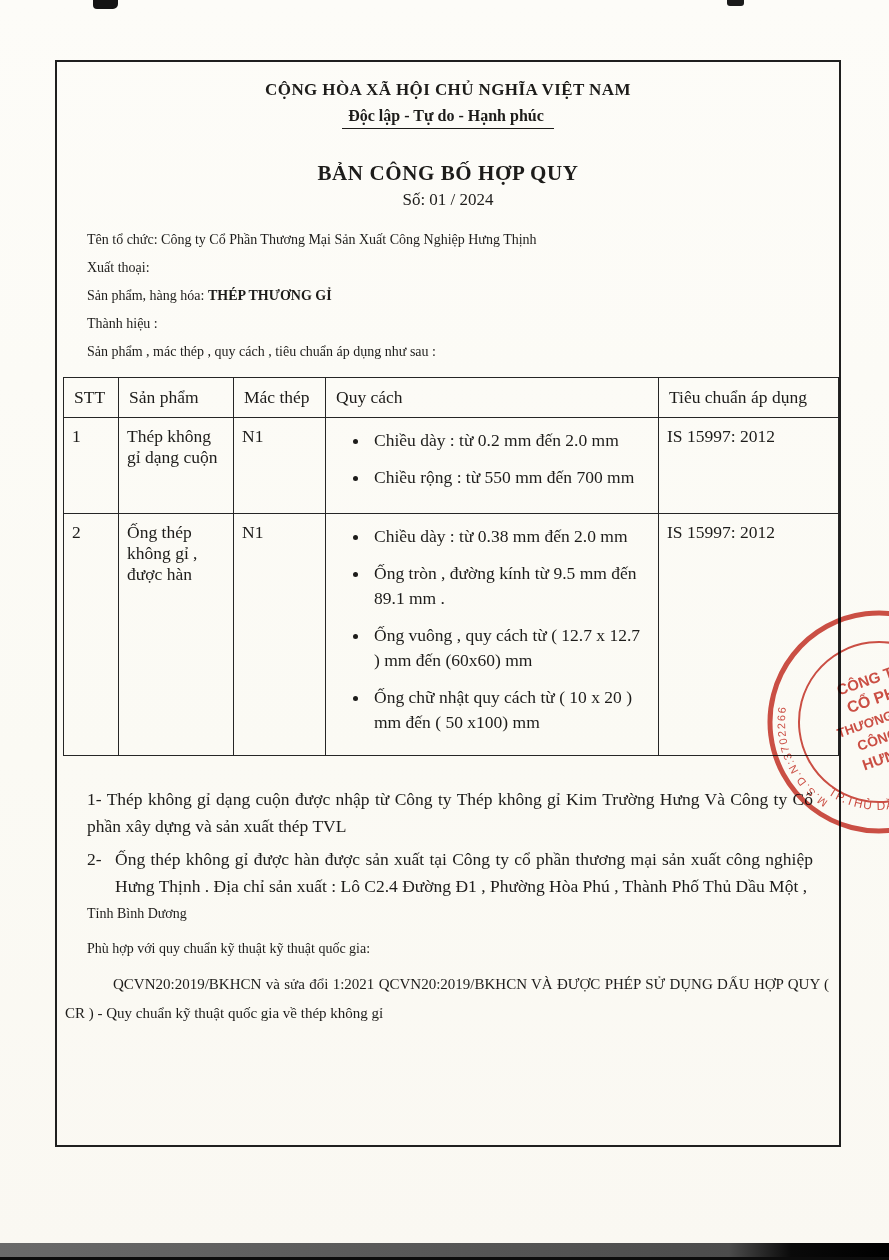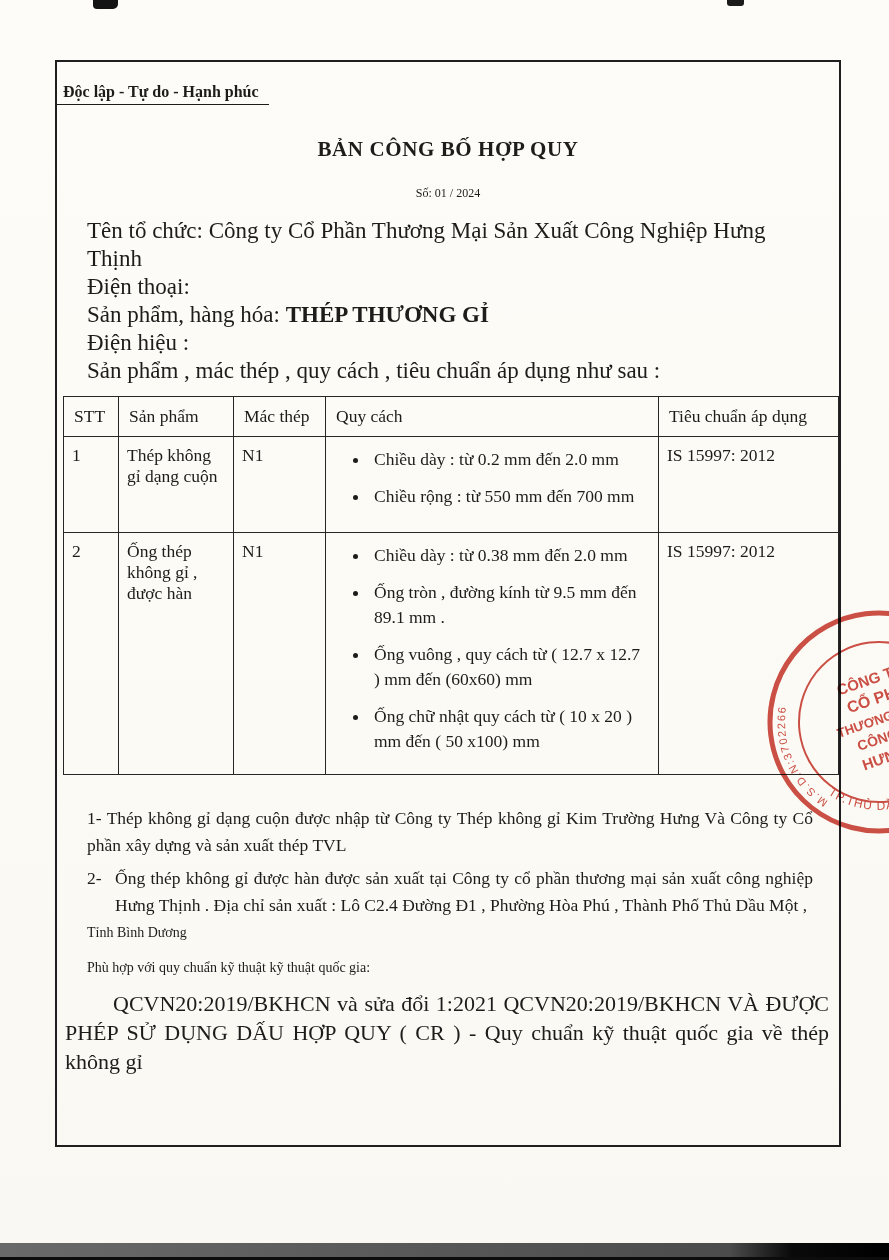--- a/index.html
+++ b/index.html
@@ -27,28 +27,28 @@
     border:2px solid #1f1f1f;
     padding:14px 0 0 0;
   }
 
   .center { text-align:center; }
   .nat-title { font-weight:bold; font-size:17px; letter-spacing:.4px; margin-top:4px; }
   .motto {
     font-weight:bold; font-size:16px; margin-top:7px;
     display:inline-block;
   }
-  .motto-wrap { }
+  .motto-wrap { text-align:center; }
   .motto span {
     border-bottom:1.6px solid #1d1c1a; padding:0 10px 3px 6px; display:inline-block;
   }
   .doc-title { font-weight:bold; font-size:21px; letter-spacing:.6px; margin-top:32px; }
-  .doc-number { font-size:12px; margin-top:24px; }
-
-  .info { margin:16px 30px 0 30px; font-size:23px; line-height:28px; }
+  .doc-number { font-size:17px; margin-top:4px; }
+
+  .info { margin:16px 30px 0 30px; font-size:14px; line-height:28px; }
   .info p { margin:0; }
   .indent { margin-left:8px; }
   .gap-top { margin-top:7px; }
   .bold { font-weight:bold; }
 
   table.spec {
     border-collapse:collapse;
     margin:11px 3px 0 6px;
     width:775px;
     table-layout:fixed;
@@ -79,53 +79,54 @@
   tr.row-2 td { height:240px; }
 
   .notes { margin:30px 26px 0 30px; font-size:17.5px; line-height:27px; }
   .note-plain { text-align:justify; }
   .note-hang { display:flex; margin-top:6px; }
   .note-hang .lbl { flex:0 0 28px; }
   .note-hang .txt { flex:1; text-align:justify; }
   .footer-line { margin:0 26px 0 30px; font-size:14px; line-height:27px; }
   .footer-conf { margin-top:8px;font-family:Liberation Serif, serif; }
   .qcvn {
-    margin:8px 10px 0 8px; font-size:22px; line-height:29px;
+    margin:8px 10px 0 8px; font-size:15px; line-height:29px;
     text-align:justify; text-indent:48px;
   }
 
   .stamp {
     position:absolute; left:763px; top:606px;
     transform:rotate(-7deg);
     opacity:.88;
     mix-blend-mode:multiply;
   }
 </style>
 </head>
 <body>
 
 <div class="page">
 
   <div class="artifact-a"></div>
   <div class="artifact-b"></div>
 
   <div class="frame">
 
+    <div class="center nat-title">CỘNG HÒA XÃ HỘI CHỦ NGHĨA VIỆT NAM</div>
     <div class="motto-wrap">
       <div class="motto"><span>Độc lập - Tự do - Hạnh phúc</span></div>
     </div>
 
     <div class="center doc-title">BẢN CÔNG BỐ HỢP QUY</div>
     <div class="center doc-number">Số: 01 / 2024</div>
 
     <div class="info">
       <p>Tên tổ chức: Công ty Cổ Phần Thương Mại Sản Xuất Công Nghiệp Hưng Thịnh</p>
-      <p>Điện thoại:</p>
+      <p>Xuất thoại:</p>
       <p class="indent gap-top"><span>Sản phẩm, hàng hóa: </span><span class="bold">THÉP THƯƠNG GỈ</span></p>
-      <p class="indent">Điện hiệu :</p>
+      <p class="indent">Thành hiệu :</p>
       <p class="indent">Sản phẩm , mác thép , quy cách , tiêu chuẩn áp dụng như sau :</p>
     </div>
 
     <table class="spec">
       <colgroup>
         <col class="c-stt">
           <col class="c-sp">
           <col class="c-mt">
           <col class="c-qc">
           <col class="c-tc">

